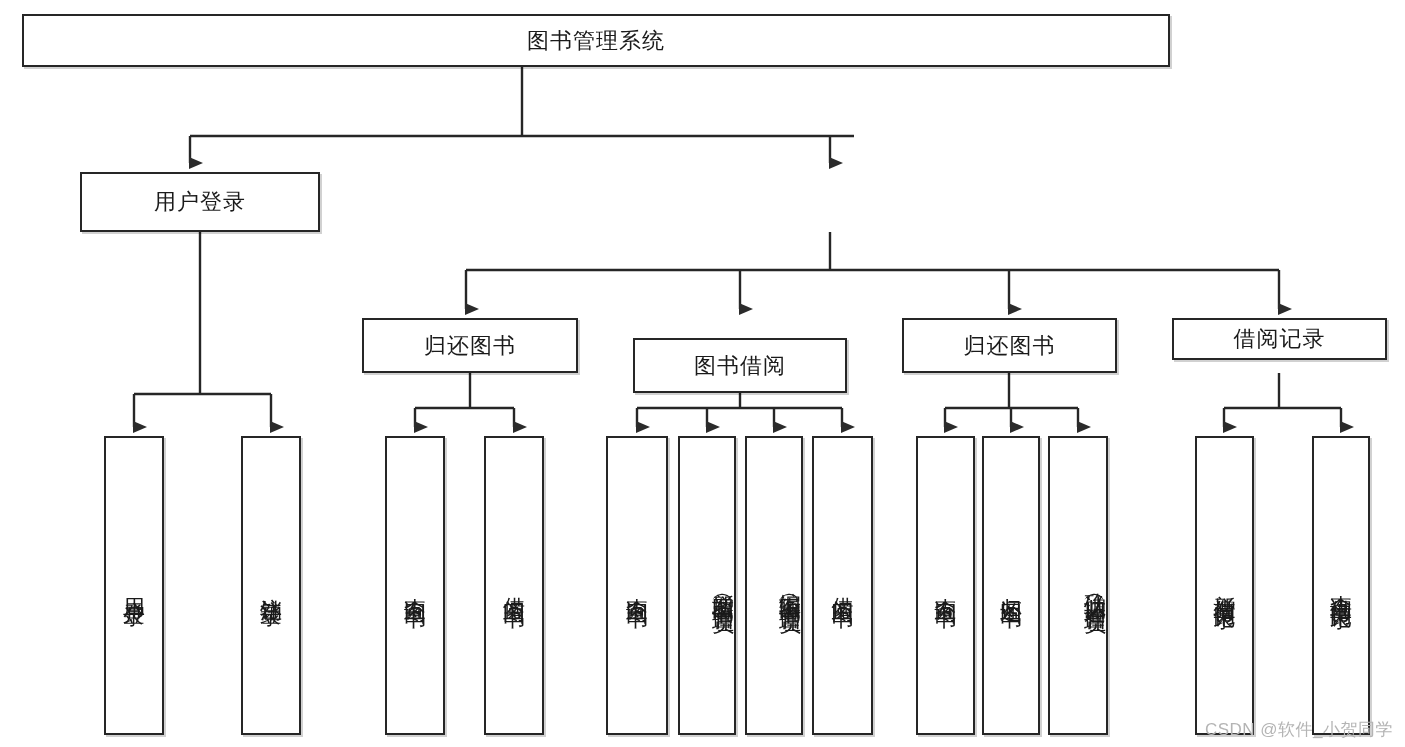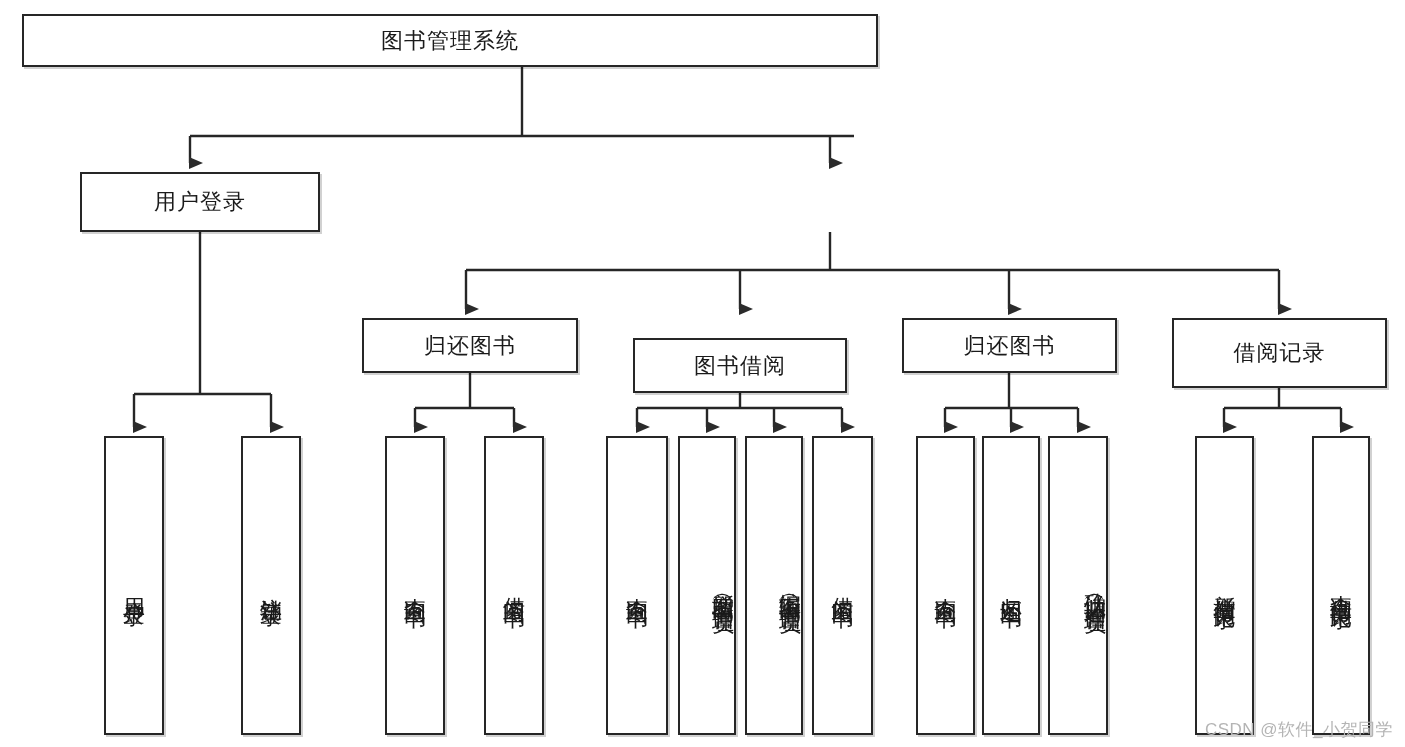--- a/index.html
+++ b/index.html
@@ -131,38 +131,38 @@
     <path class="conn" d="M 945 408 L 945 427" marker-end="url(#arrow)"></path>
     <path class="conn" d="M 1011 408 L 1011 427" marker-end="url(#arrow)"></path>
     <path class="conn" d="M 1078 408 L 1078 427" marker-end="url(#arrow)"></path>
 
     <path class="conn" d="M 1279 373 L 1279 408"></path>
     <path class="conn" d="M 1224 408 L 1341 408"></path>
     <path class="conn" d="M 1224 408 L 1224 427" marker-end="url(#arrow)"></path>
     <path class="conn" d="M 1341 408 L 1341 427" marker-end="url(#arrow)"></path>
   </svg>
 
-  <div class="node-box" id="node-root" style="left: 22px; top: 14px; width: 856px; height: 53px; padding-left: 34px;">
+  <div class="node-box" id="node-root" style="left: 22px; top: 14px; width: 1148px; height: 53px; padding-left: 34px;">
     <span class="node-label-h">图书管理系统</span>
   </div>
 
   <div class="node-box" id="node-l2-0" style="left: 80px; top: 172px; width: 240px; height: 60px;">
     <span class="node-label-h">用户登录</span>
   </div>
 
   <div class="node-box" id="node-l3-0" style="left: 362px; top: 318px; width: 216px; height: 55px;">
     <span class="node-label-h">归还图书</span>
   </div>
   <div class="node-box" id="node-l3-1" style="left: 633px; top: 318px; width: 214px; height: 55px; margin-top: 20px;">
     <span class="node-label-h">图书借阅</span>
   </div>
   <div class="node-box" id="node-l3-2" style="left: 902px; top: 318px; width: 215px; height: 55px;">
     <span class="node-label-h">归还图书</span>
   </div>
-  <div class="node-box" id="node-l3-3" style="left: 1172px; top: 318px; width: 215px; height: 70px; padding-left: 42px;">
+  <div class="node-box" id="node-l3-3" style="left: 1172px; top: 318px; width: 215px; height: 42px; padding-left: 42px;">
     <span class="node-label-h">借阅记录</span>
   </div>
 
   <div class="node-box" id="node-leaf-0" style="left: 104px; top: 436px; width: 60px; height: 299px;">
     <span class="node-label-v">用户登录</span>
   </div>
   <div class="node-box" id="node-leaf-1" style="left: 241px; top: 436px; width: 60px; height: 299px;">
     <span class="node-label-v">注销登录</span>
   </div>
   <div class="node-box" id="node-leaf-2" style="left: 385px; top: 436px; width: 60px; height: 299px;">

